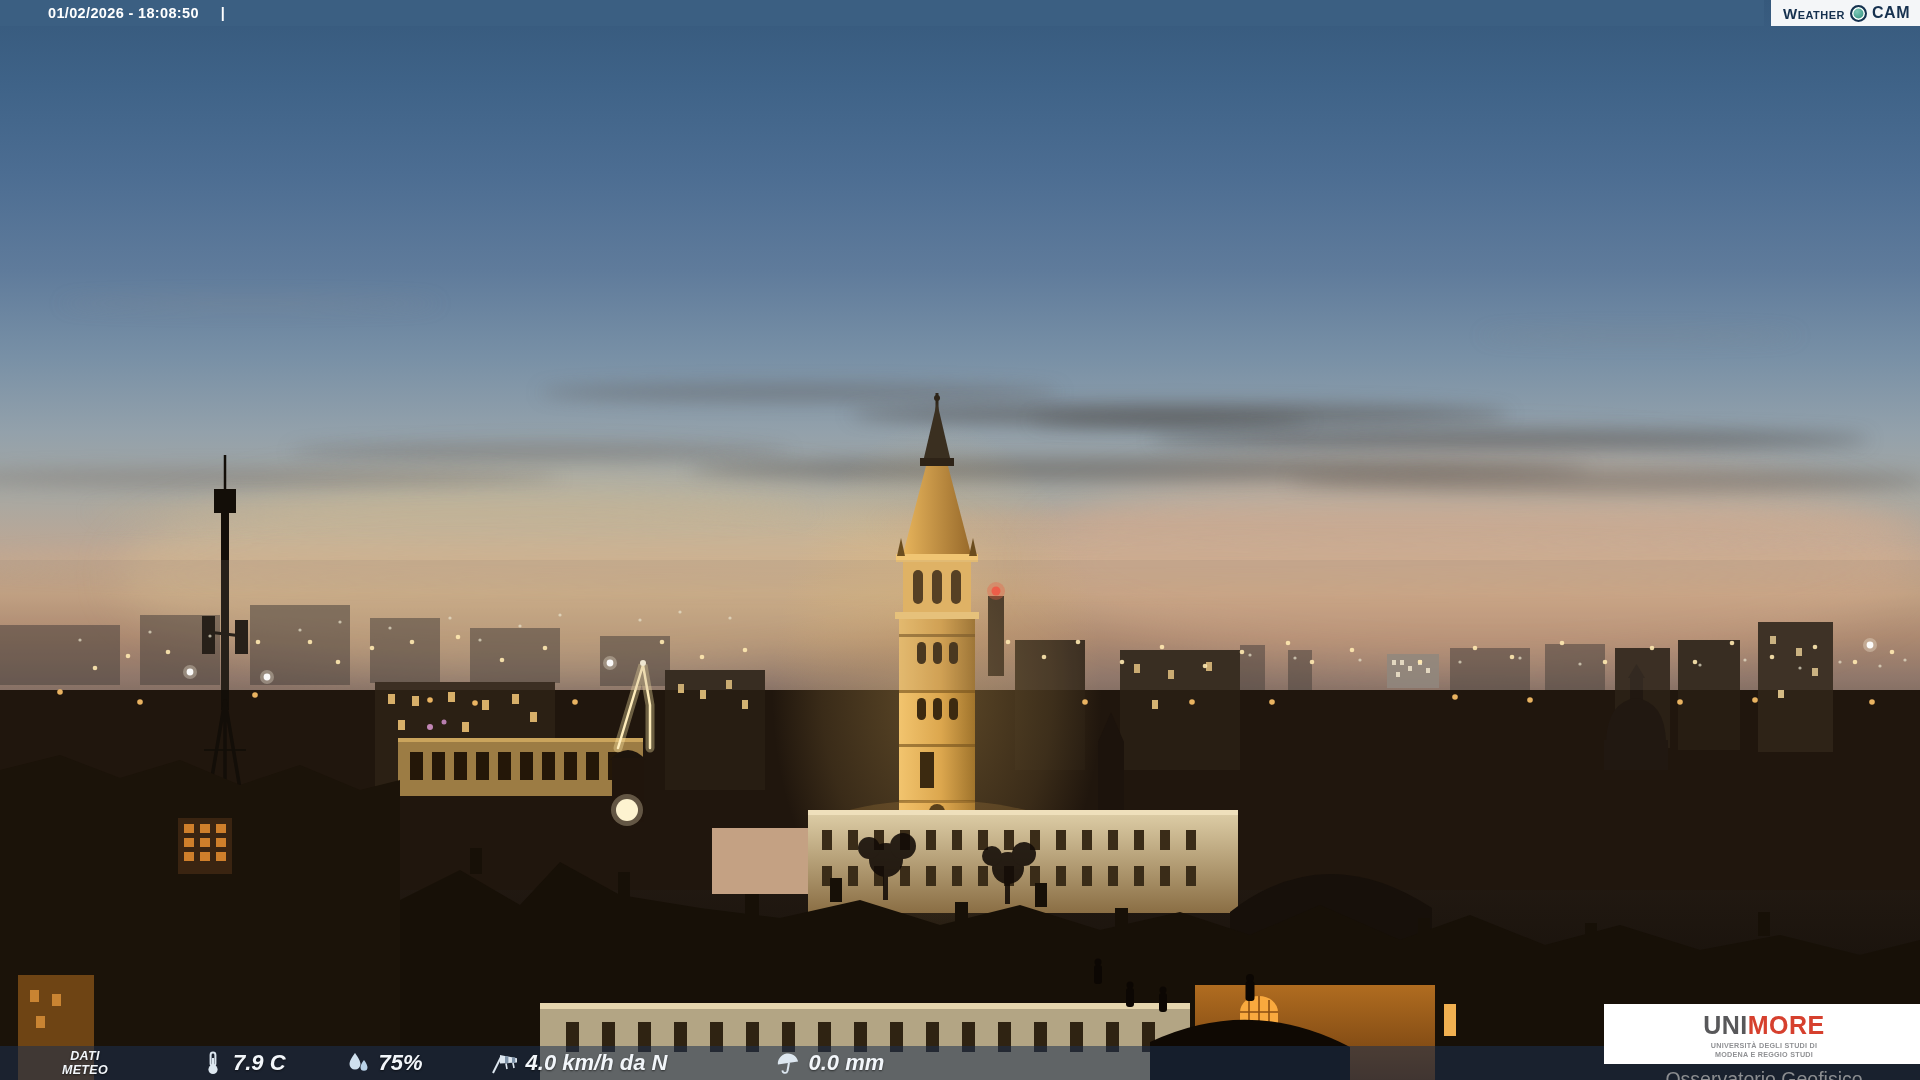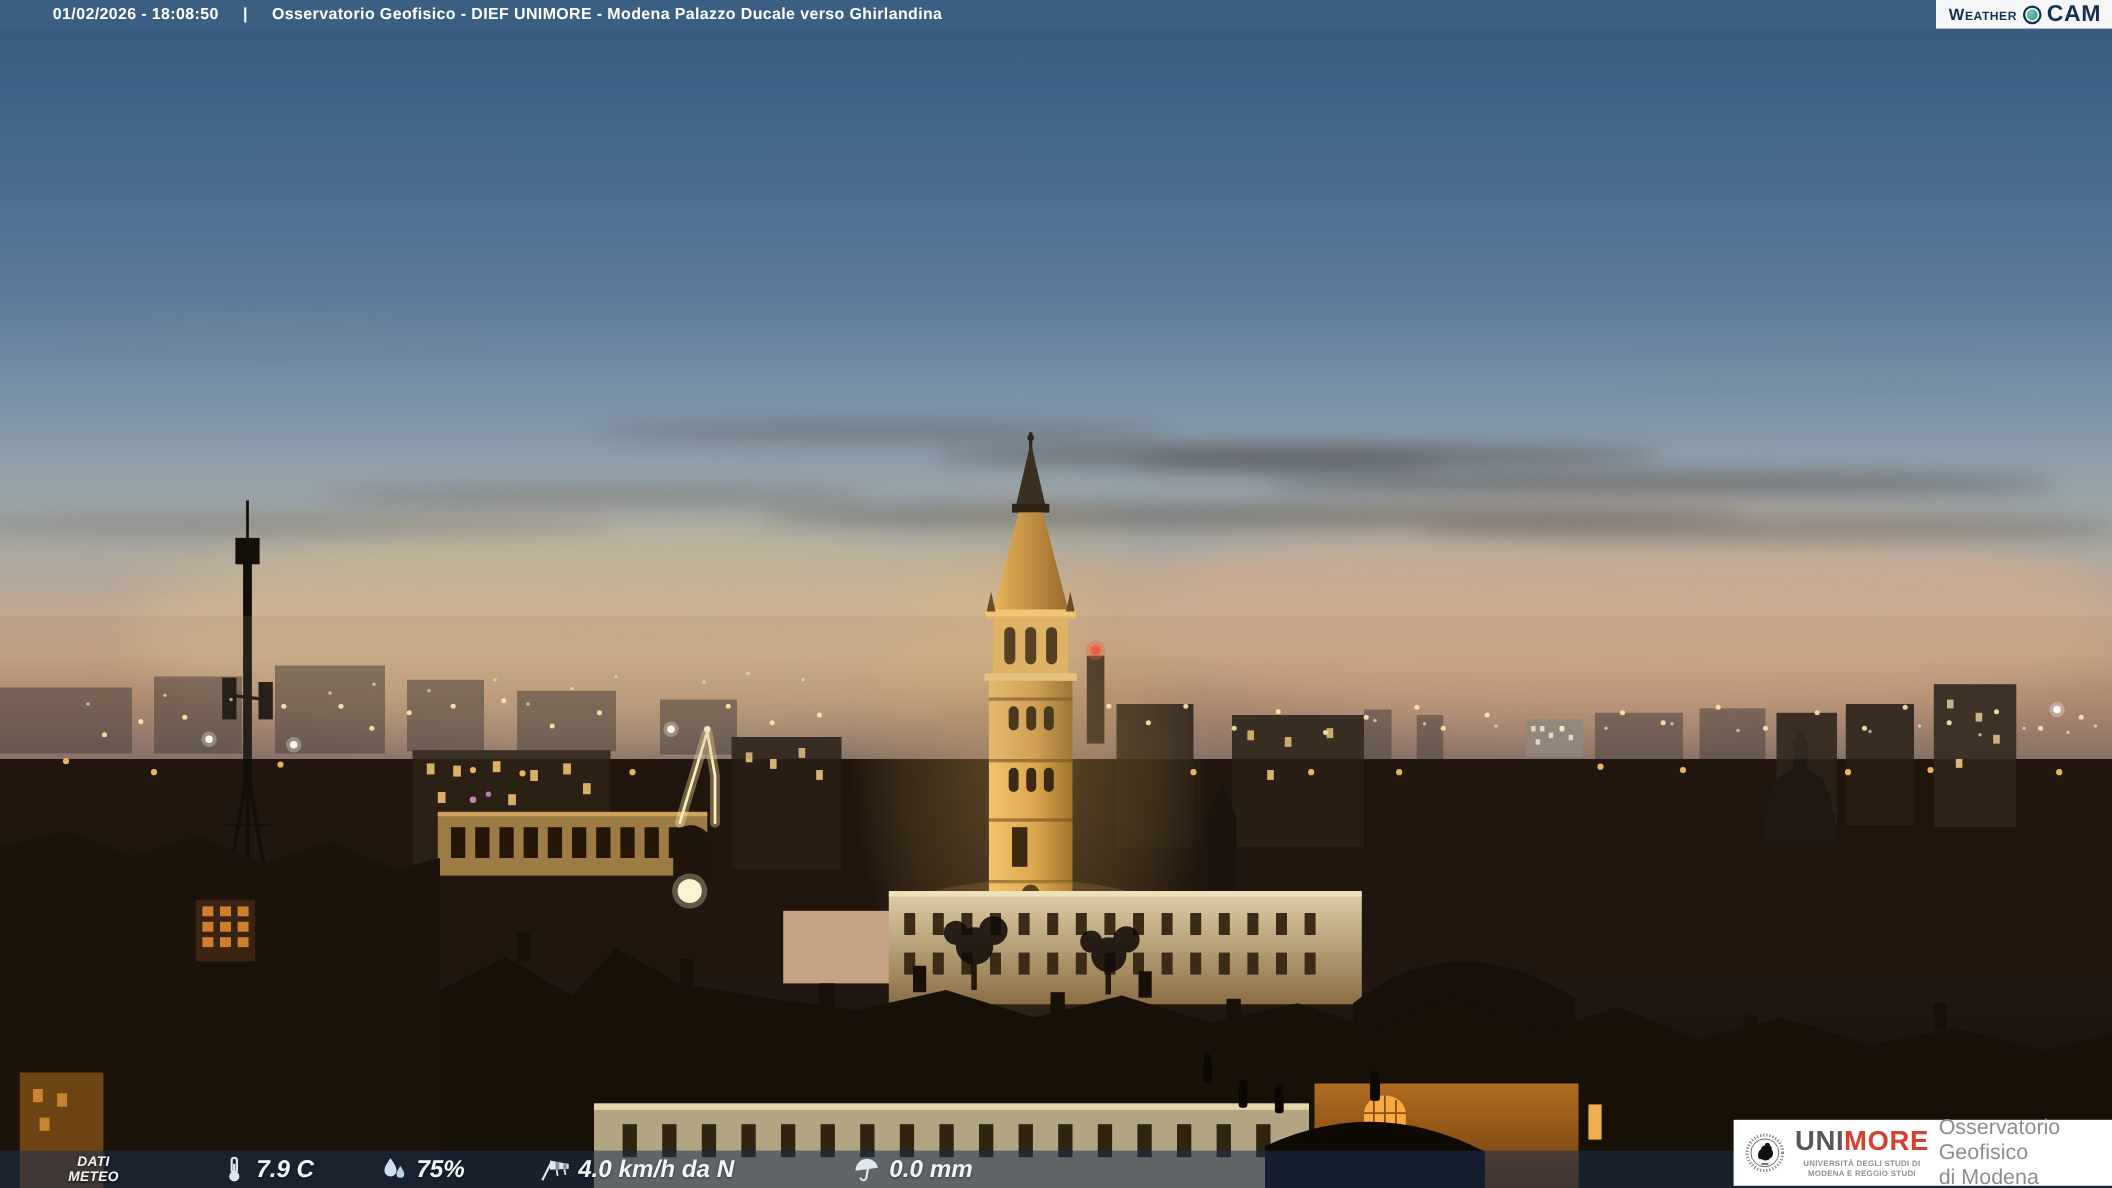--- a/index.html
+++ b/index.html
@@ -29,38 +29,38 @@
   }
   .topbar .sep{margin:0 22px;font-weight:700;}
   .brandbox{
     position:absolute;right:0;top:0;height:26px;z-index:9;background:#f4f6f8;
     display:flex;align-items:center;gap:5px;padding:0 10px 0 12px;
   }
   .brand-weather{font-variant:small-caps;font-size:15px;font-weight:700;color:var(--brand-navy);letter-spacing:.5px;}
   .brand-globe{width:13px;height:13px;border-radius:50%;
     background:radial-gradient(circle at 38% 35%, #7fc9b8 0%, var(--brand-teal) 55%, #2c7a6b 100%);
     border:2px solid var(--brand-navy);box-shadow:inset 0 0 0 1.5px #ffffff;}
-  .brand-cam{font-size:21px;font-weight:800;color:var(--brand-navy);letter-spacing:.5px;}
+  .brand-cam{font-size:16px;font-weight:800;color:var(--brand-navy);letter-spacing:.5px;}
 
   
   .weatherbar{
     position:absolute;left:0;bottom:0;width:1920px;height:34px;z-index:8;
     background:var(--footer-bar);display:flex;align-items:center;
     color:var(--footer-text);font-weight:700;font-size:22px;
     text-shadow:0 1px 2px rgba(0,0,0,.55);box-sizing:border-box;padding-left:62px;font-style:italic;
   }
   .datimeteo{font-size:12.5px;font-weight:600;line-height:1.12;text-align:center;letter-spacing:.3px;}
   .metric{display:flex;align-items:center;gap:7px;}
   .metric svg{display:block;}
   .m-temp{margin-left:92px;} .m-hum{margin-left:60px;} .m-wind{margin-left:66px;} .m-rain{margin-left:108px;}
 
   
   .logobox{
-    position:absolute;right:0;bottom:2px;width:344px;height:60px;z-index:9;background:#ffffff;
-    display:flex;align-items:center;box-sizing:border-box;padding:0 6px 0 10px;gap:9px;
+    position:absolute;right:0;bottom:16px;width:316px;height:60px;z-index:9;background:#ffffff;
+    display:flex;align-items:center;box-sizing:border-box;padding:0 6px 0 10px;gap:9px;flex-direction:column;
   }
   .wordmark{display:flex;flex-direction:column;justify-content:center;line-height:1;}
   .wm-top{font-size:25px;font-weight:700;letter-spacing:.5px;}
   .wm-uni{color:var(--logo-gray);} .wm-more{color:var(--unimore-red);}
   .wm-sub{font-size:7.2px;font-weight:600;color:#909194;letter-spacing:.25px;line-height:1.25;margin-top:3px;text-align:center;}
   .obstext{font-size:19.5px;color:var(--obs-text);line-height:1.15;}
 </style>
 </head>
 <body>
 
@@ -489,21 +489,20 @@
         <circle cx="1870" cy="645" r="7" fill="rgba(255,250,230,.3)" opacity="1"></circle>
         <circle cx="1870" cy="645" r="3.4" fill="#ffffff" opacity="0.95"></circle>
         <circle cx="430" cy="727" r="3" fill="#d492c8" opacity="0.9"></circle>
         <circle cx="444" cy="722" r="2.5" fill="#c888c0" opacity="0.9"></circle>
       </g>
   </svg>
 
   <div class="topbar">
     <span>01/02/2026 - 18:08:50</span>
     <span class="sep">|</span>
-    <span>Osservatorio Geofisico - DIEF UNIMORE - Modena Palazzo Ducale verso Ghirlandina</span>
   </div>
   <div class="brandbox">
     <span class="brand-weather">Weather</span>
     <span class="brand-globe"></span>
     <span class="brand-cam">CAM</span>
   </div>
 
   <div class="weatherbar">
     <div class="datimeteo">
       <div>DATI</div>

